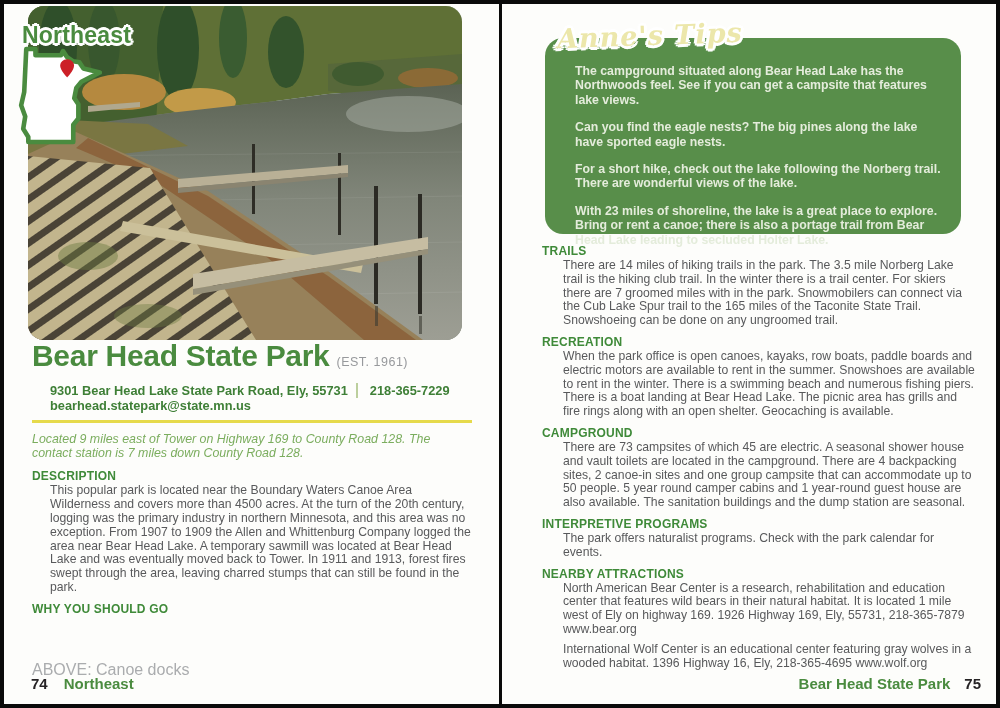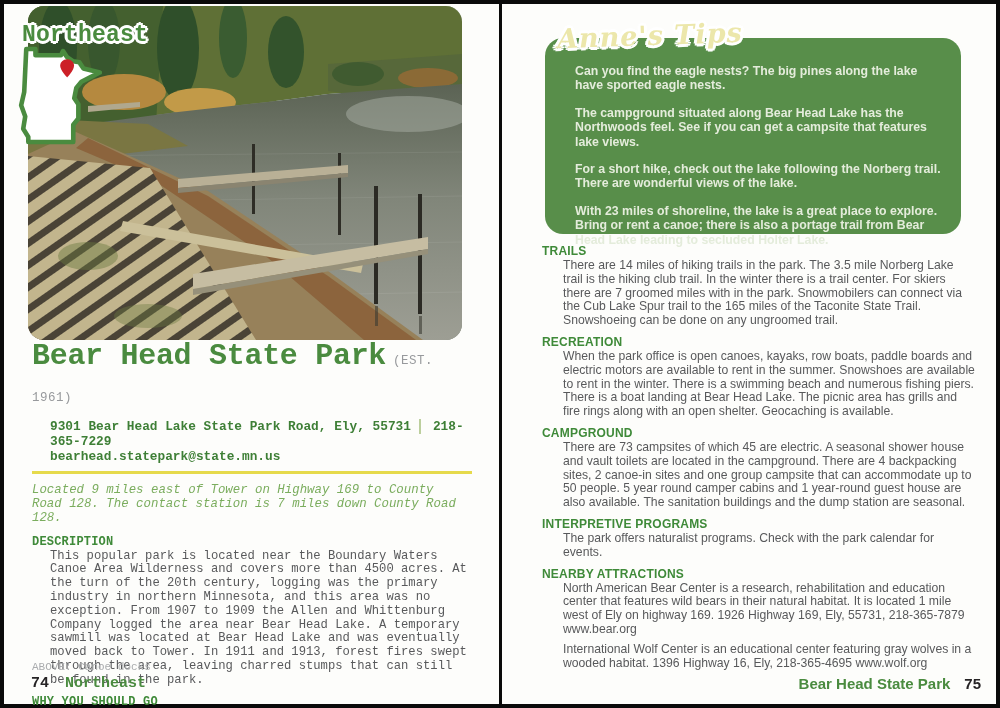--- a/index.html
+++ b/index.html
@@ -1,19 +1,19 @@
 <!DOCTYPE html>
 <html><head>
 <meta charset="utf-8">
 <style>
   html,body{margin:0;padding:0;background:#000;}
   .spread{position:relative;width:1000px;height:708px;background:#0a0a0a;
     font-family:"Liberation Sans",sans-serif;overflow:hidden;}
   .page{position:absolute;top:4px;height:700px;background:#fdfdfb;}
-  .page-left{left:4px;width:495px;font-family:Liberation Mono, monospace;}
+  .page-left{left:4px;width:495px;}
   .page-right{left:502px;width:494px;}
 
   
   .photo{position:absolute;left:24px;top:2px;width:434px;height:334px;
     border-radius:16px;overflow:hidden;background:#7d8578;}
   .photo svg{display:block;width:100%;height:100%;}
 
   .region-badge{position:absolute;left:18px;top:18px;
     font-size:23px;font-weight:800;color:#4a8b3f;letter-spacing:.2px;
     text-shadow:-2px -2px 0 #fff,2px -2px 0 #fff,-2px 2px 0 #fff,2px 2px 0 #fff,
@@ -26,21 +26,21 @@
   .est{font-size:12.5px;font-weight:400;color:#97999c;letter-spacing:.5px;margin-left:7px;}
   .addr-block{margin:5px 0 0 18px;font-size:12.8px;font-weight:700;color:#3e7f36;line-height:15px;}
   .phone{border-left:2px solid #bccf9d;padding-left:12px;margin-left:8px;}
   .rule{height:3px;background:#e6da4b;margin:7px 0 9px 0;width:440px;}
   .directions{margin:0 0 9px 0;font-size:12.4px;line-height:14.2px;
     color:#7bad5e;font-style:italic;width:436px;}
   .section{margin-bottom:7px;}
   .section h3{margin:0 0 1px 0;font-size:12px;font-weight:800;color:#3f8a39;
     letter-spacing:.2px;}
   .section p{margin:0 0 6px 18px;font-size:12.2px;line-height:13.8px;color:#58595b;width:424px;}
-  .photo-caption{position:absolute;left:28px;top:657px;font-size:11px;color:#aaacae;}
+  .photo-caption{position:absolute;left:28px;top:657px;font-size:16px;color:#aaacae;}
   .footer-left{position:absolute;left:27px;top:671px;font-size:15px;font-weight:800;}
   .footer-left .pnum{color:#262325;}
   .footer-left .fregion{color:#4a8b3f;margin-left:16px;}
 
   
   .tips-box{position:absolute;left:43px;top:34px;width:416px;height:196px;
     background:#588e4a;border-radius:18px;}
   .tips-title{position:absolute;left:12px;top:-18px;
     font-family:"DejaVu Serif",serif;font-style:italic;font-weight:700;
     font-size:27px;color:#ece7ab;transform:rotate(-2deg);letter-spacing:1px;
@@ -163,22 +163,22 @@
     <div class="footer-left">
       <span class="pnum">74</span><span class="fregion">Northeast</span>
     </div>
   </div>
 
   <div class="page page-right">
 
     <div class="tips-box">
       <div class="tips-title">Anne's Tips</div>
       <div class="tips-body">
+        <p>The campground situated along Bear Head Lake has the Northwoods feel. See if you can get a campsite that features lake views.</p>
         <p>Can you find the eagle nests? The big pines along the lake have sported eagle nests.</p>
-        <p>The campground situated along Bear Head Lake has the Northwoods feel. See if you can get a campsite that features lake views.</p>
         <p>For a short hike, check out the lake following the Norberg trail. There are wonderful views of the lake.</p>
         <p>With 23 miles of shoreline, the lake is a great place to explore. Bring or rent a canoe; there is also a portage trail from Bear Head Lake leading to secluded Holter Lake.</p>
       </div>
     </div>
 
     <div class="r-col">
       <div class="section">
         <h3>TRAILS</h3>
         <p>There are 14 miles of hiking trails in the park. The 3.5 mile Norberg Lake trail is the hiking club trail. In the winter there is a trail center. For skiers there are 7 groomed miles with in the park. Snowmobilers can connect via the Cub Lake Spur trail to the 165 miles of the Taconite State Trail. Snowshoeing can be done on any ungroomed trail.</p>
       </div>

